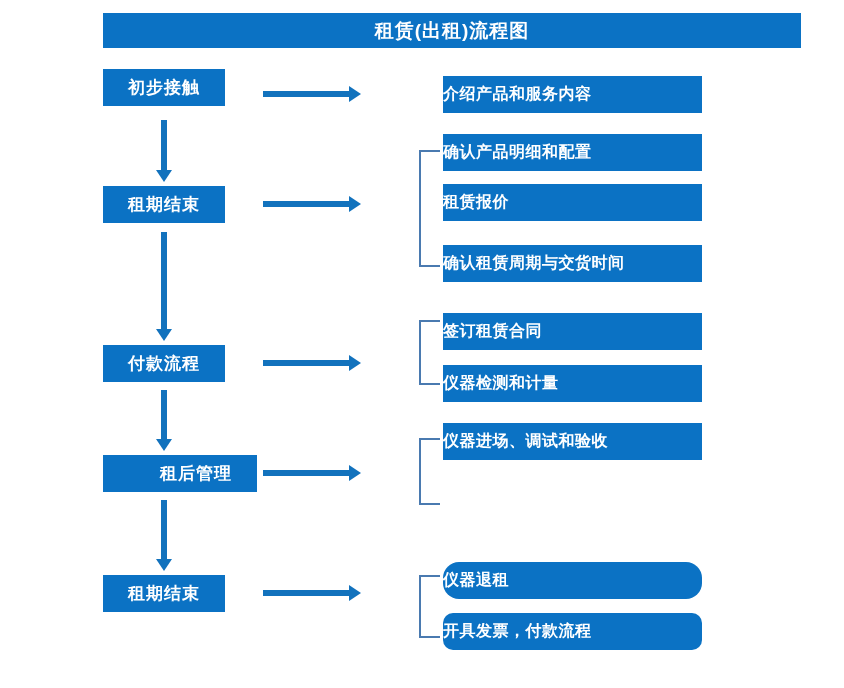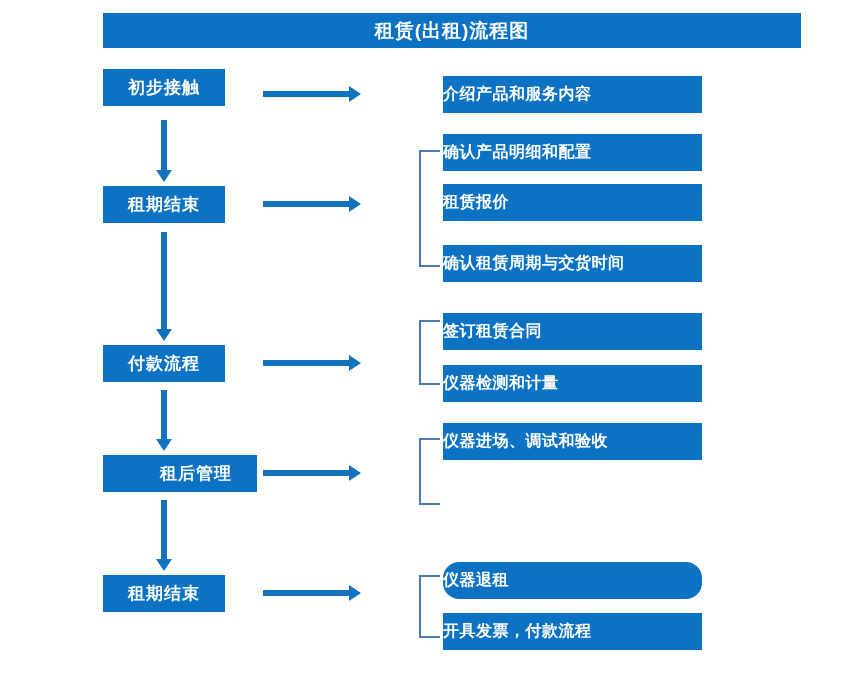--- a/index.html
+++ b/index.html
@@ -201,15 +201,15 @@
 
   <div class="detail-box" style="top:313px;">签订租赁合同</div>
 
   <div class="detail-box" style="top:365px;">仪器检测和计量</div>
 
   <div class="detail-box" style="top:423px;text-align:right;">仪器进场、调试和验收</div>
 
 
   <div class="detail-box" style="top:562px;border-radius:16px;">仪器退租</div>
 
-  <div class="detail-box" style="top:613px;">开具发票，付款流程</div>
+  <div class="detail-box" style="top:613px;border-radius:10px;">开具发票，付款流程</div>
 
 </div>
 
 </body></html>

